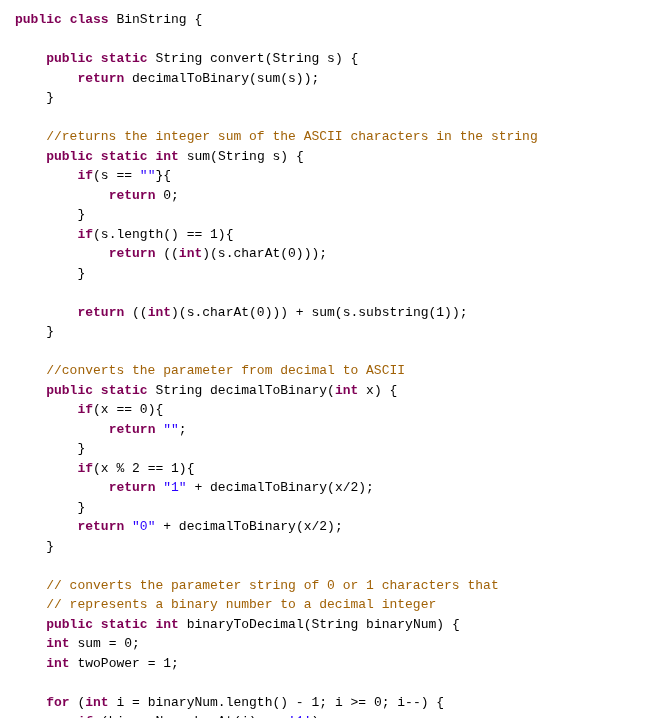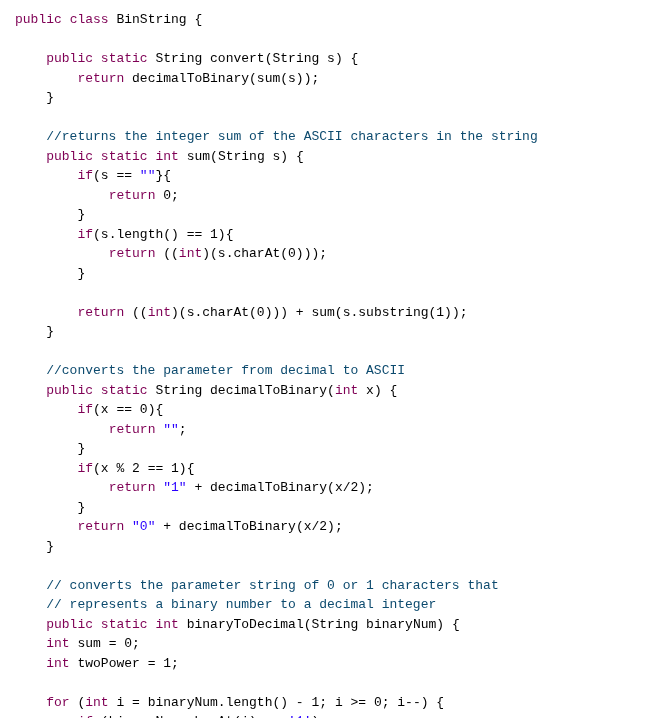--- a/index.html
+++ b/index.html
@@ -18,21 +18,21 @@
       min-height: 718px;
       padding: 10px 15px;
       overflow-x: auto;
     }
 
     .code-container {
       white-space: pre;
       background: #ffffff;
     }
 
-    .kw { color: #7f0055; font-weight: normal; } 
-    .cm { color: #0c4a6e; } 
+    .kw { color: #7f0055; font-weight: bold; } 
+    .cm { color: #a16207; } 
     .str { color: #2a00ff; } 
     .plain { color: #000000; }
   </style>
 </head>
 <body>
 
 <div class="code-container" id="code-output"><div><span class="kw">public</span><span class="plain"> </span><span class="kw">class</span><span class="plain"> BinString {</span></div><div>&nbsp;</div><div><span class="plain">    </span><span class="kw">public</span><span class="plain"> </span><span class="kw">static</span><span class="plain"> String convert(String s) {</span></div><div><span class="plain">        </span><span class="kw">return</span><span class="plain"> decimalToBinary(sum(s));</span></div><div><span class="plain">    }</span></div><div>&nbsp;</div><div><span class="cm">    //returns the integer sum of the ASCII characters in the string</span></div><div><span class="plain">    </span><span class="kw">public</span><span class="plain"> </span><span class="kw">static</span><span class="plain"> </span><span class="kw">int</span><span class="plain"> sum(String s) {</span></div><div><span class="plain">        </span><span class="kw">if</span><span class="plain">(s == </span><span class="str">""</span><span class="plain">}{</span></div><div><span class="plain">            </span><span class="kw">return</span><span class="plain"> 0;</span></div><div><span class="plain">        }</span></div><div><span class="plain">        </span><span class="kw">if</span><span class="plain">(s.length() == 1){</span></div><div><span class="plain">            </span><span class="kw">return</span><span class="plain"> ((</span><span class="kw">int</span><span class="plain">)(s.charAt(0)));</span></div><div><span class="plain">        }</span></div><div>&nbsp;</div><div><span class="plain">        </span><span class="kw">return</span><span class="plain"> ((</span><span class="kw">int</span><span class="plain">)(s.charAt(0))) + sum(s.substring(1));</span></div><div><span class="plain">    }</span></div><div>&nbsp;</div><div><span class="cm">    //converts the parameter from decimal to ASCII</span></div><div><span class="plain">    </span><span class="kw">public</span><span class="plain"> </span><span class="kw">static</span><span class="plain"> String decimalToBinary(</span><span class="kw">int</span><span class="plain"> x) {</span></div><div><span class="plain">        </span><span class="kw">if</span><span class="plain">(x == 0){</span></div><div><span class="plain">            </span><span class="kw">return</span><span class="plain"> </span><span class="str">""</span><span class="plain">;</span></div><div><span class="plain">        }</span></div><div><span class="plain">        </span><span class="kw">if</span><span class="plain">(x % 2 == 1){</span></div><div><span class="plain">            </span><span class="kw">return</span><span class="plain"> </span><span class="str">"1"</span><span class="plain"> + decimalToBinary(x/2);</span></div><div><span class="plain">        }</span></div><div><span class="plain">        </span><span class="kw">return</span><span class="plain"> </span><span class="str">"0"</span><span class="plain"> + decimalToBinary(x/2);</span></div><div><span class="plain">    }</span></div><div>&nbsp;</div><div><span class="cm">    // converts the parameter string of 0 or 1 characters that</span></div><div><span class="cm">    // represents a binary number to a decimal integer</span></div><div><span class="plain">    </span><span class="kw">public</span><span class="plain"> </span><span class="kw">static</span><span class="plain"> </span><span class="kw">int</span><span class="plain"> binaryToDecimal(String binaryNum) {</span></div><div><span class="plain">    </span><span class="kw">int</span><span class="plain"> sum = 0;</span></div><div><span class="plain">    </span><span class="kw">int</span><span class="plain"> twoPower = 1;</span></div><div>&nbsp;</div><div><span class="plain">    </span><span class="kw">for</span><span class="plain"> (</span><span class="kw">int</span><span class="plain"> i = binaryNum.length() - 1; i &gt;= 0; i--) {</span></div><div><span class="plain">        </span><span class="kw">if</span><span class="plain"> (binaryNum.charAt(i) == </span><span class="str">'1'</span><span class="plain">)</span></div></div>
 
 </body></html>

